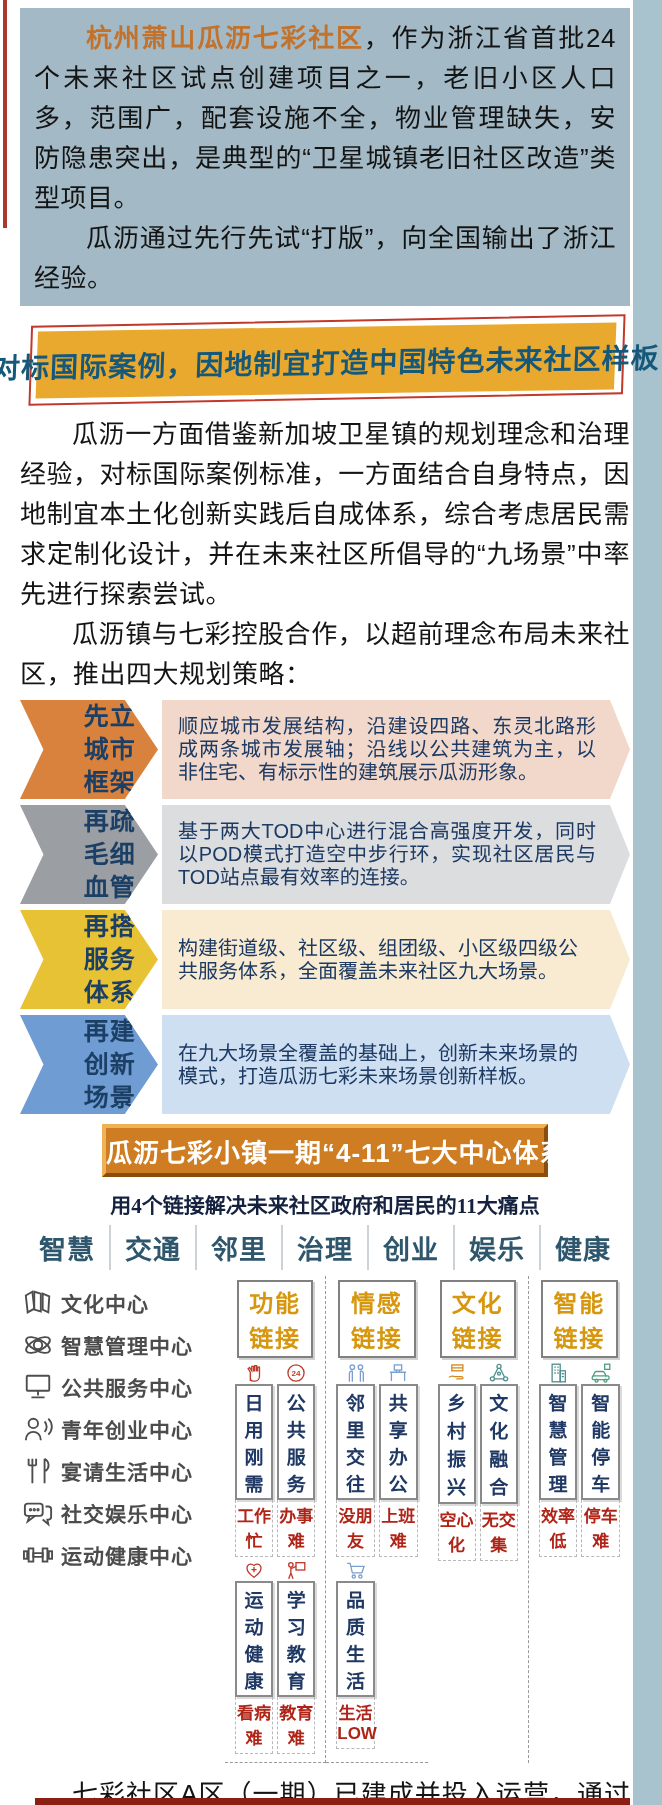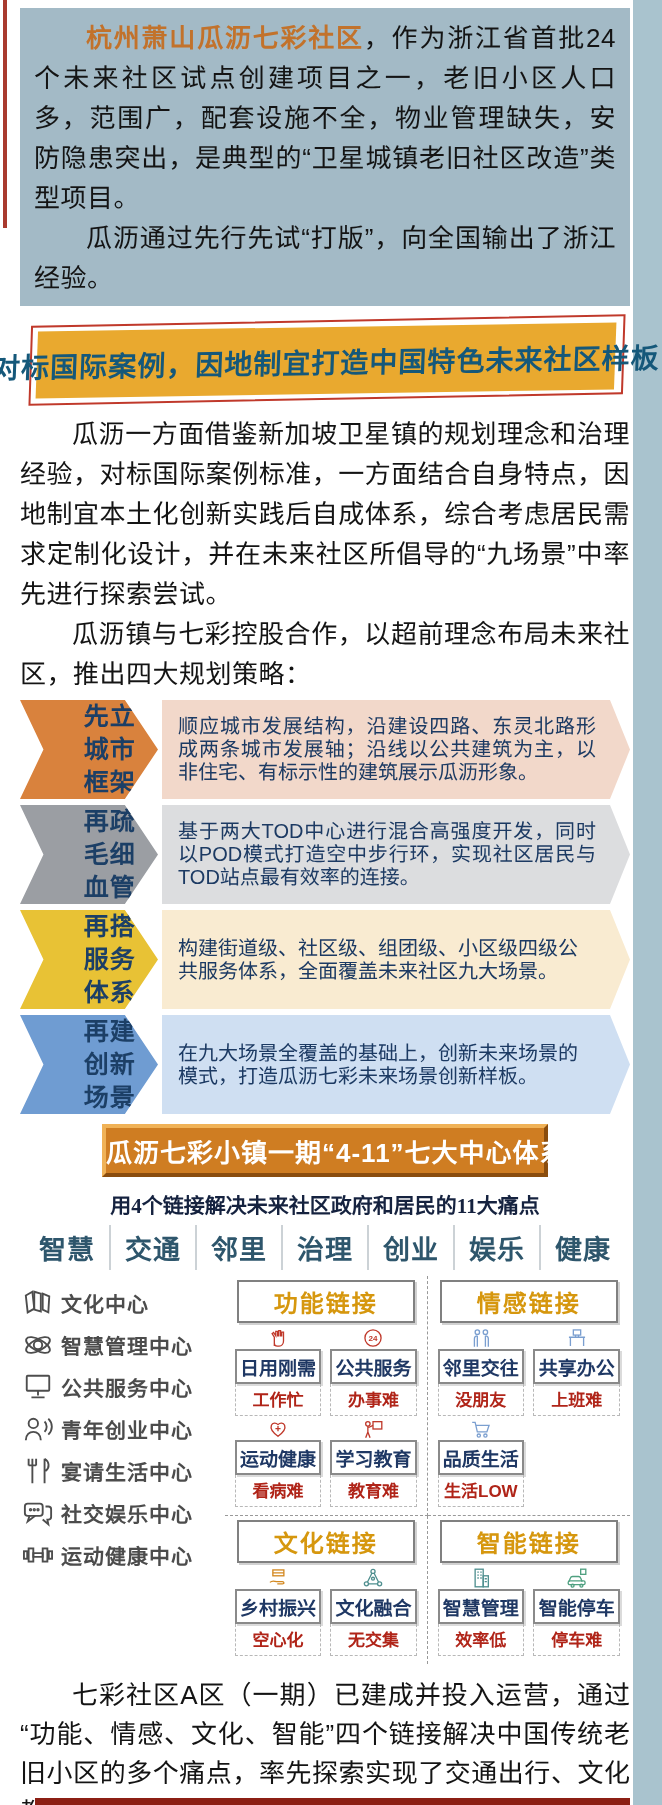--- a/index.html
+++ b/index.html
@@ -56,25 +56,25 @@
   .tab { font-size:27px; font-weight:bold; color:#2e566c; padding:3px 14px; letter-spacing:1px; }
   .tab + .tab { border-left:2px solid #ccd2d6; }
 
   
   .diagram { display:flex; margin-top:6px; }
   .centers { width:205px; padding-top:12px; display:flex; flex-direction:column; gap:12px; }
   .center-row { display:flex; align-items:center; gap:5px; }
   .center-row svg { flex:0 0 36px; }
   .center-label { font-size:21px; font-weight:bold; color:#4c4c4c; letter-spacing:1px; white-space:nowrap; }
 
-  .links-grid { flex:1; display:grid; grid-template-columns:1fr 1fr; }
+  .links-grid { flex:1; display:grid; grid-template-columns:1fr 1fr 1fr 1fr; }
   .quad { padding:2px 4px 6px; }
   .quad.q0 { border-right:1px dashed #999; border-bottom:1px dashed #999; }
   .quad.q1 { border-bottom:1px dashed #999; }
-  .quad.q2 { border-right:1px dashed #999; }
+  .quad.q2 { border-right:1px dashed #999;font-family:Liberation Mono, monospace; }
   .link-head { margin:2px 8px 4px; border:2px solid #808080; box-shadow:2px 2px 0 rgba(0,0,0,.18);
                font-size:24px; font-weight:bold; color:#d6970e; text-align:center;
                padding:2px 0; letter-spacing:2px; background:#fff; }
   .link-items { display:flex; flex-wrap:wrap; justify-content:space-between; padding:0 6px; }
   .link-item { width:47.5%; display:flex; flex-direction:column; align-items:center; margin-bottom:2px; }
   .li-icon { height:22px; display:flex; align-items:flex-end; justify-content:center; }
   .li-name { align-self:stretch; border:2px solid #8a8a8a; box-shadow:2px 2px 0 rgba(0,0,0,.14);
              background:#fff; color:#1f3864; font-size:19px; font-weight:bold; text-align:center; padding:2px 0; }
   .li-pain { align-self:stretch; border:1px dashed #b8b8b8; border-top:none; color:#b02418;
              font-size:17px; font-weight:bold; text-align:center; padding:2px 0 4px; }

